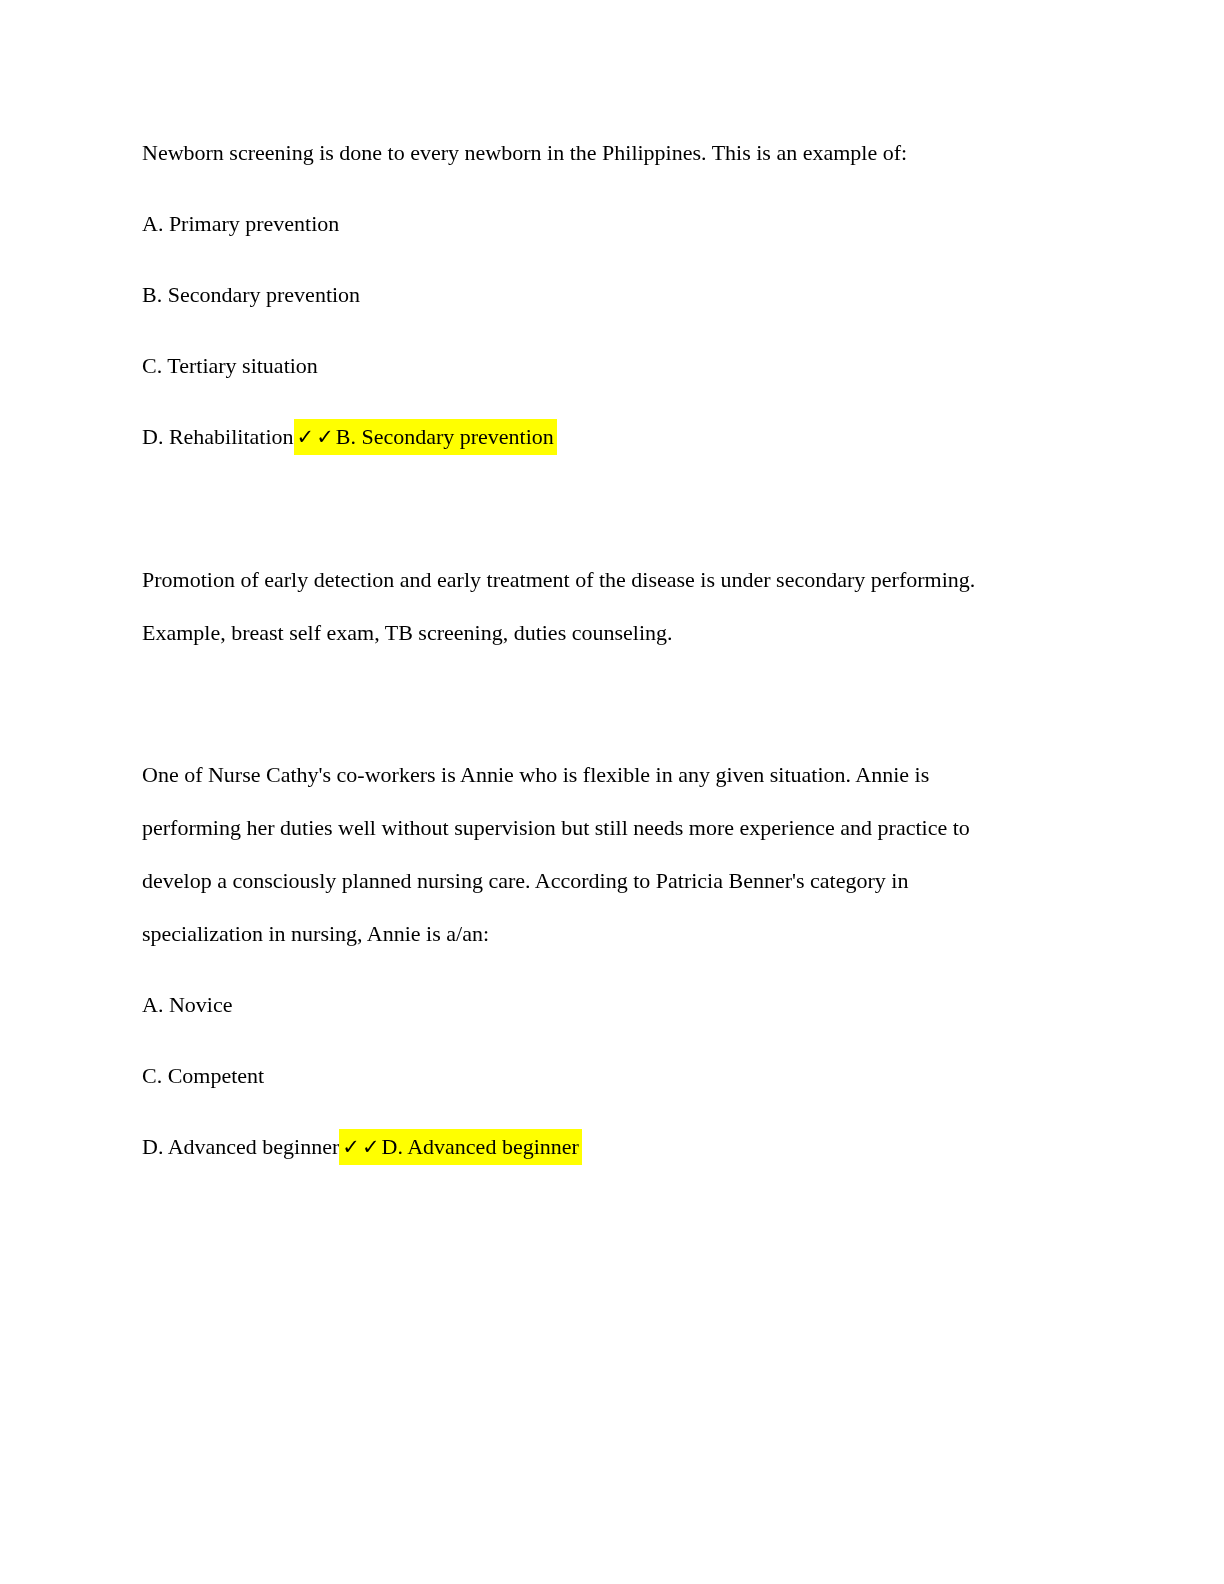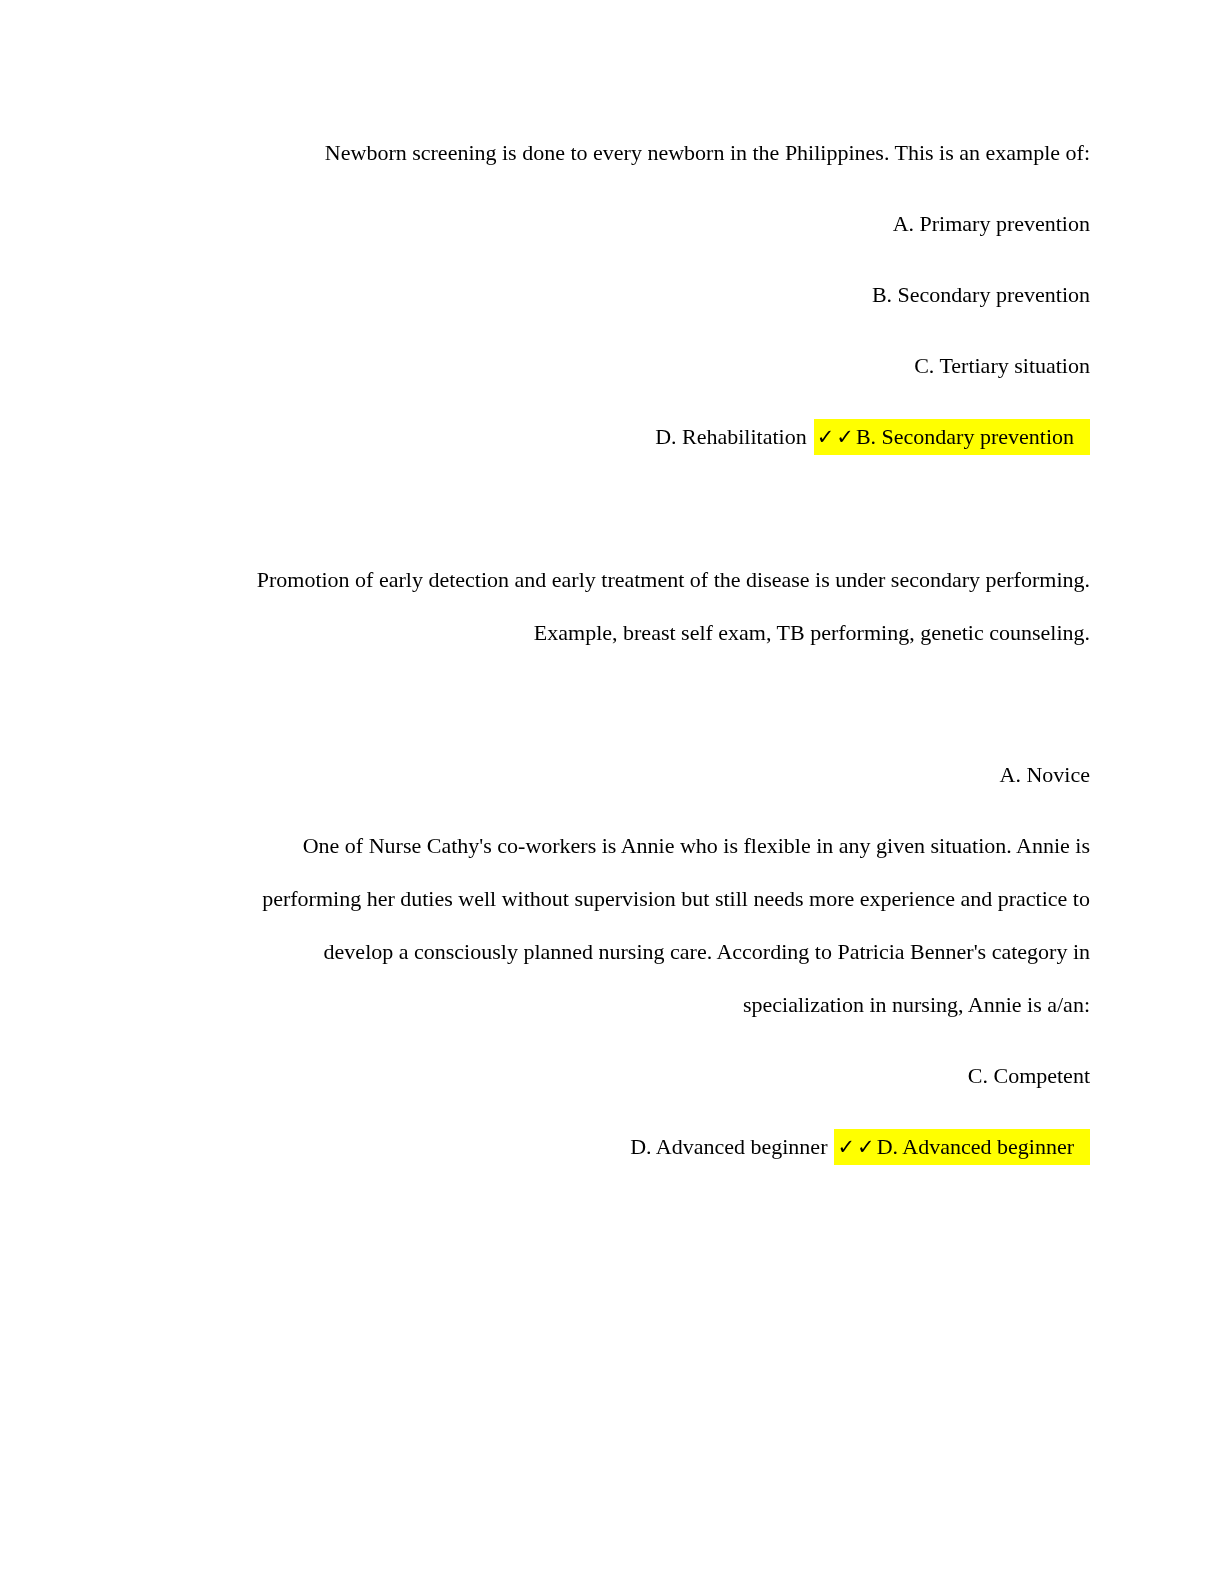--- a/index.html
+++ b/index.html
@@ -12,29 +12,27 @@
     position:relative;
     box-sizing:border-box;
     width:1180px;
     height:1584px;
     background:var(--bg);
     color:var(--fg);
     padding:126px 90px 0 142px;
     font-family:"Liberation Serif","DejaVu Serif",serif;
     font-size:22px;
     overflow:hidden;
-    text-align:right;
   }
   .para{margin:0 0 18px 0;line-height:53px;}
   .line{white-space:nowrap;}
   .spacer{height:71px;}
   .hl{
     background:var(--hl);
-    padding:5px 16px 6px 3px;
-    margin-left:7px;
+    padding:5px 3px 6px 3px;
     white-space:nowrap;
   }
   .checks{
     font-weight:700;
     letter-spacing:2px;
     font-family:"DejaVu Sans","Liberation Sans",sans-serif;
     font-size:21px;
   }
 </style>
 </head>
@@ -59,34 +57,34 @@
   </div>
 
   <div class="para line">
     <span>D. Rehabilitation</span><span class="hl"><b class="checks">✓✓</b><span>B. Secondary prevention</span></span>
   </div>
 
   <div class="spacer"></div>
 
   <div class="para">
     <div class="line">Promotion of early detection and early treatment of the disease is under secondary performing.</div>
-    <div class="line">Example, breast self exam, TB performing, genetic counseling.</div>
+    <div class="line">Example, breast self exam, TB screening, duties counseling.</div>
   </div>
 
   <div class="spacer"></div>
-
-  <div class="para line">
-    <span>A. Novice</span>
-  </div>
 
   <div class="para">
     <div class="line">One of Nurse Cathy's co-workers is Annie who is flexible in any given situation. Annie is</div>
     <div class="line">performing her duties well without supervision but still needs more experience and practice to</div>
     <div class="line">develop a consciously planned nursing care. According to Patricia Benner's category in</div>
     <div class="line">specialization in nursing, Annie is a/an:</div>
+  </div>
+
+  <div class="para line">
+    <span>A. Novice</span>
   </div>
 
 
   <div class="para line">
     <span>C. Competent</span>
   </div>
 
   <div class="para line">
     <span>D. Advanced beginner</span><span class="hl"><b class="checks">✓✓</b><span>D. Advanced beginner</span></span>
   </div>

